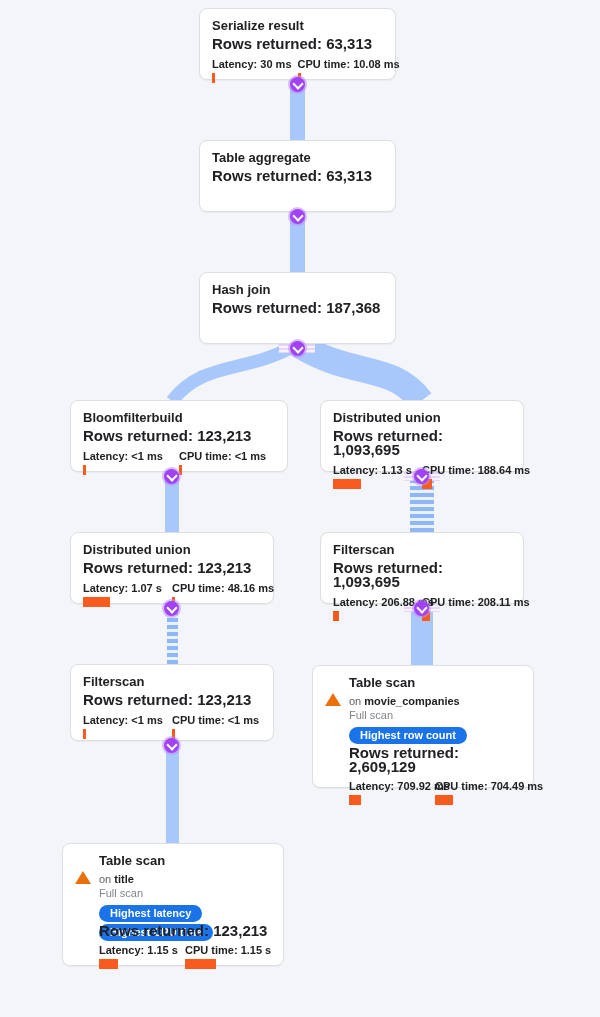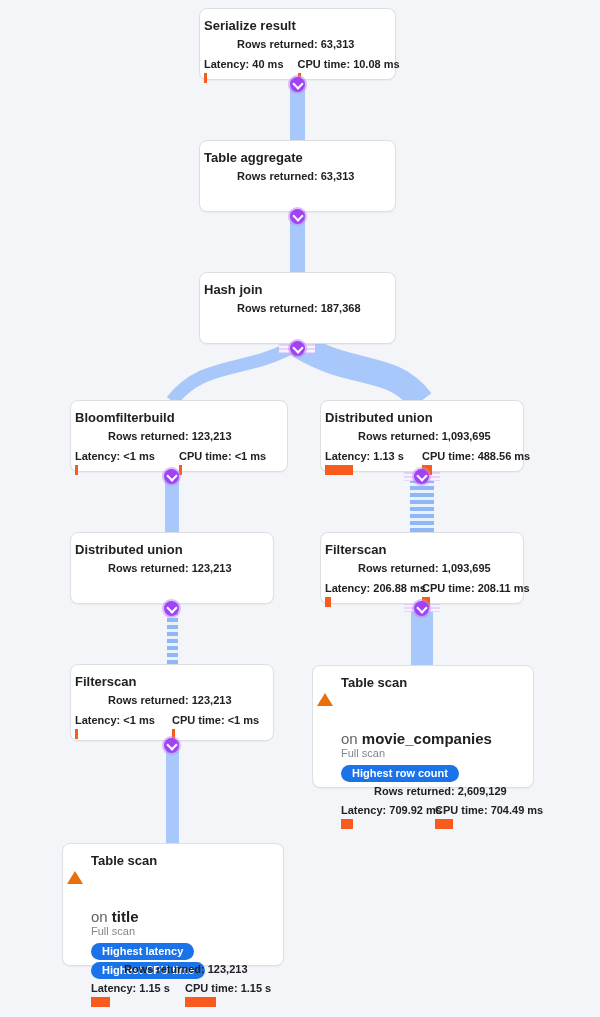--- a/index.html
+++ b/index.html
@@ -1,23 +1,23 @@
 <!DOCTYPE html>
 <html><head>
 <meta charset="utf-8">
 <style>
   html,body{margin:0;padding:0;background:#f4f5f8;}
   .canvas{position:relative;width:600px;height:1017px;background:#f4f5f8;overflow:hidden;
           font-family:"Liberation Sans",sans-serif;color:#202124;}
 
   
   .card{position:absolute;background:#fff;border:1px solid #dcdfe3;border-radius:8px;
-        padding:9px 4px;box-sizing:border-box;box-shadow:0 1px 1px rgba(60,64,67,.05);z-index:2;}
+        padding:9px 12px;box-sizing:border-box;box-shadow:0 1px 1px rgba(60,64,67,.05);z-index:2;}
   .title{font-size:13px;font-weight:700;line-height:16px;margin-bottom:3px;}
-  .rows{font-size:11px;font-weight:700;line-height:14px;margin-left:33px;}
+  .rows{font-size:15px;font-weight:700;line-height:14px;}
   .metrics{display:flex;margin-top:7px;}
   .metric{width:50%;}
   .mlabel{font-size:11px;font-weight:700;line-height:13px;white-space:nowrap;}
   .bar{height:10px;margin-top:2px;background:#f95b1e;min-width:2px;}
 
   .pos-n0{left:199px;top:8px;width:197px;height:72px;}
   .pos-n1{left:199px;top:140px;width:197px;height:72px;}
   .pos-n2{left:199px;top:272px;width:197px;height:72px;}
   .pos-n3{left:70px;top:400px;width:218px;height:72px;}
   .pos-n4{left:320px;top:400px;width:204px;height:72px;}
@@ -28,21 +28,21 @@
   .pos-n9{left:62px;top:843px;width:222px;height:123px;}
 
   
   .ts-head{display:flex;align-items:flex-start;}
   .warn{position:relative;width:16px;height:15px;margin:1px 8px 0 0;flex:0 0 auto;}
   .warn .tri{width:0;height:0;border-left:8px solid transparent;border-right:8px solid transparent;
              border-bottom:13px solid #e8710a;}
   .warn::after{content:"!";position:absolute;left:0;right:0;top:4px;text-align:center;
                font-size:8px;font-weight:700;color:#fff;}
   .ts-body{margin-left:24px;}
-  .online{font-size:15px;line-height:14px;color:#5f6368;margin-top:38px;}
+  .online{font-size:11px;line-height:14px;color:#5f6368;}
   .tname{font-weight:700;color:#202124;}
   .fullscan{font-size:11px;line-height:14px;color:#80868b;}
   .badges{margin:3px 0 4px 0;height:17px;}
   .badge{display:inline-block;background:#1a73e8;color:#fff;font-size:11px;font-weight:700;
          line-height:13px;padding:2px 11px;border-radius:10px;margin-right:6px;}
   .ts-body .metrics{margin-top:6px;align-items:flex-end;}
 
   
   .edge{position:absolute;background:#a8c7fa;z-index:1;}
   .edge.striped{background:repeating-linear-gradient(to bottom,
@@ -88,21 +88,21 @@
 
   <div class="ribbon r2"></div>
   <div class="ribbon r4"></div>
   <div class="ribbon r6"></div>
 
   <div class="card pos-n0">
     <div class="title">Serialize result</div>
     <div class="rows"><span>Rows returned:</span> <span>63,313</span></div>
     <div class="metrics">
       <div class="metric">
-        <div class="mlabel"><span>Latency:</span> <span>40 ms</span></div>
+        <div class="mlabel"><span>Latency:</span> <span>30 ms</span></div>
         <div class="bar" style="width: 3px;"></div>
       </div>
       <div class="metric">
         <div class="mlabel"><span>CPU time:</span> <span>10.08 ms</span></div>
         <div class="bar" style="width: 3px;"></div>
       </div>
     </div>
   </div>
 
   <div class="card pos-n1">
@@ -132,29 +132,39 @@
 
   <div class="card pos-n4">
     <div class="title">Distributed union</div>
     <div class="rows"><span>Rows returned:</span> <span>1,093,695</span></div>
     <div class="metrics">
       <div class="metric">
         <div class="mlabel"><span>Latency:</span> <span>1.13 s</span></div>
         <div class="bar" style="width: 28px;"></div>
       </div>
       <div class="metric">
-        <div class="mlabel"><span>CPU time:</span> <span>488.56 ms</span></div>
+        <div class="mlabel"><span>CPU time:</span> <span>188.64 ms</span></div>
         <div class="bar" style="width: 10px;"></div>
       </div>
     </div>
   </div>
 
   <div class="card pos-n5">
     <div class="title">Distributed union</div>
     <div class="rows"><span>Rows returned:</span> <span>123,213</span></div>
+    <div class="metrics">
+      <div class="metric">
+        <div class="mlabel"><span>Latency:</span> <span>1.07 s</span></div>
+        <div class="bar" style="width: 27px;"></div>
+      </div>
+      <div class="metric">
+        <div class="mlabel"><span>CPU time:</span> <span>48.16 ms</span></div>
+        <div class="bar" style="width: 3px;"></div>
+      </div>
+    </div>
   </div>
 
   <div class="card pos-n6">
     <div class="title">Filterscan</div>
     <div class="rows"><span>Rows returned:</span> <span>1,093,695</span></div>
     <div class="metrics">
       <div class="metric">
         <div class="mlabel"><span>Latency:</span> <span>206.88 ms</span></div>
         <div class="bar" style="width: 6px;"></div>
       </div>

